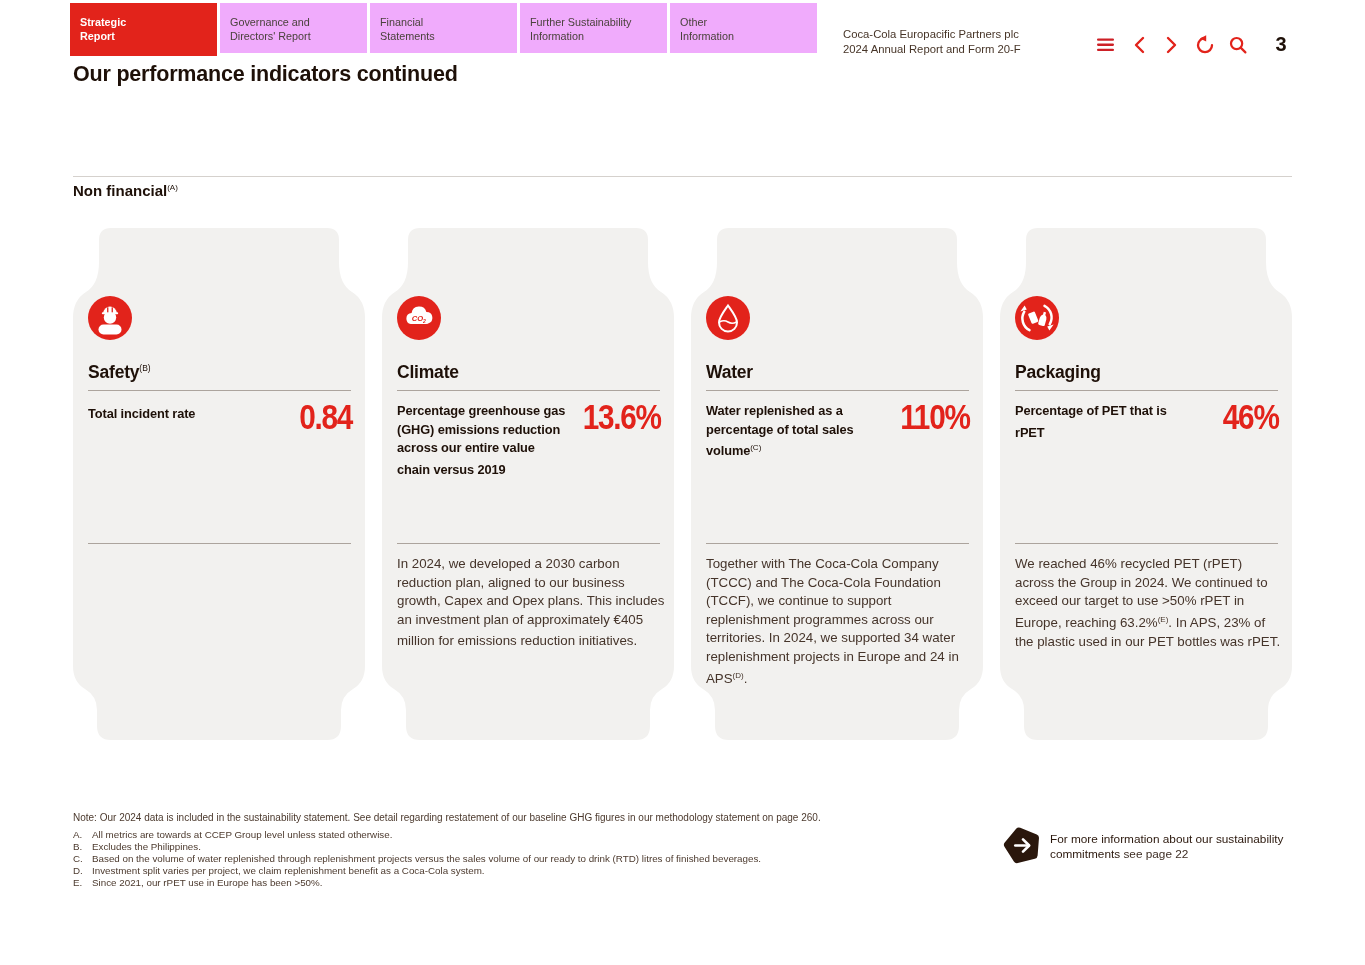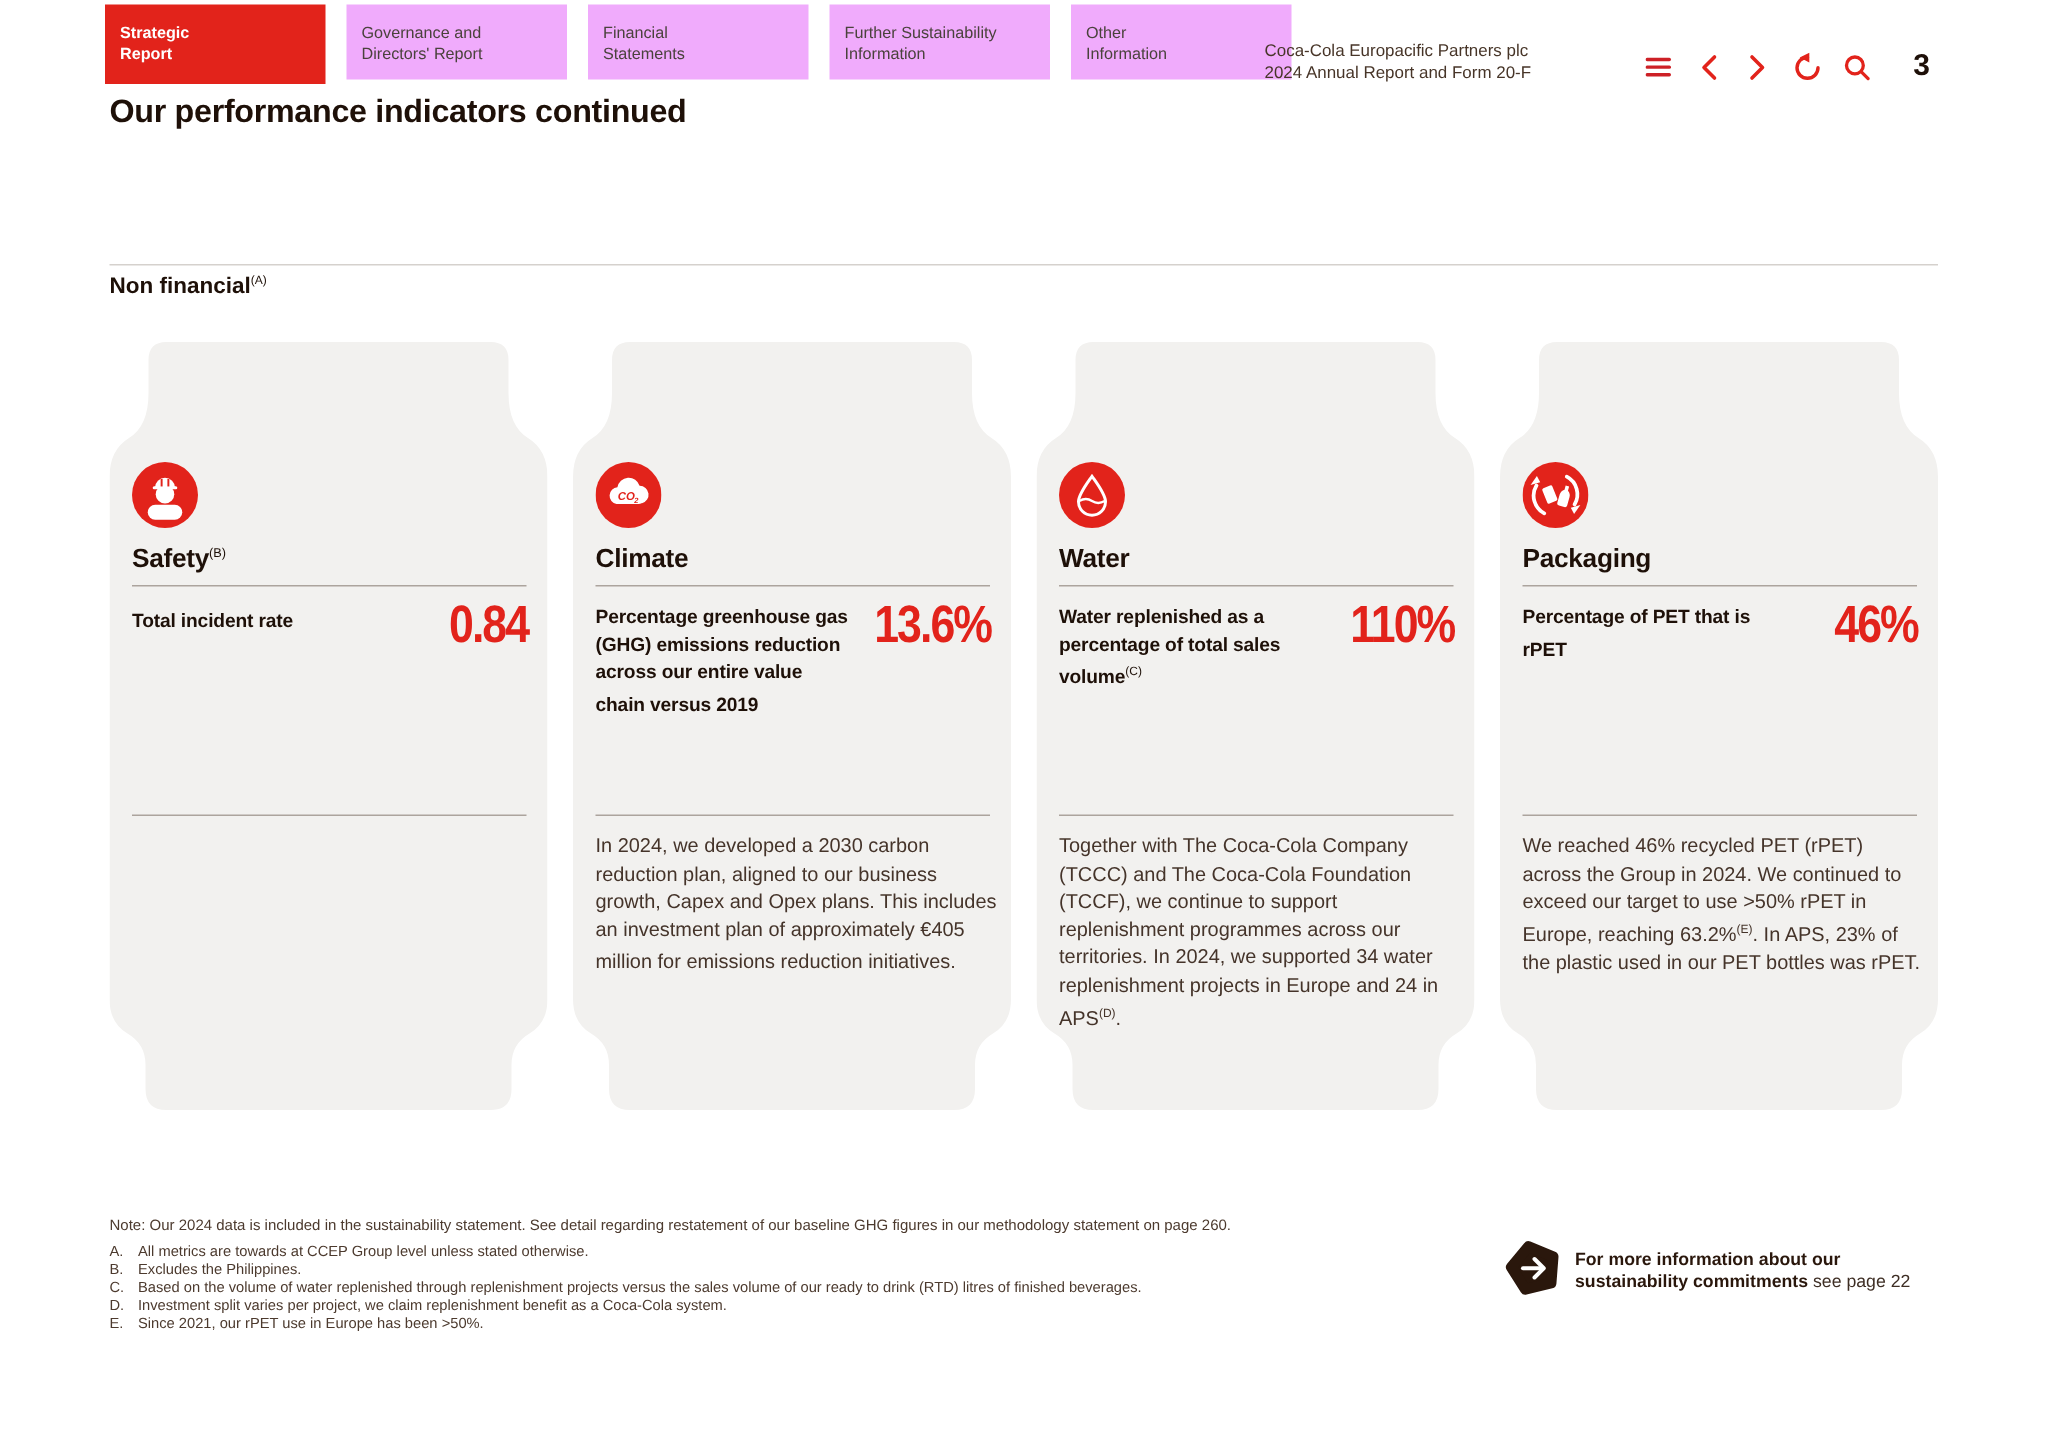--- a/index.html
+++ b/index.html
@@ -1,21 +1,21 @@
 <!DOCTYPE html>
 <html><head>
 <meta charset="utf-8">
 <style>
   * { margin:0; padding:0; box-sizing:border-box; }
   html,body { background:#ffffff; }
   body { font-family:"Liberation Sans", sans-serif; color:#1E1008; }
   #page { position:relative; width:1365px; height:965px; background:#fff; overflow:hidden; }
 
   
-  .tabs { position:absolute; left:70px; top:3px; display:flex; gap:14px; }
+  .tabs { position:absolute; left:70px; top:3px; display:flex; gap:3px; }
   .tab { width:147px; height:50px; background:#f0abfc; color:#4A423C; font-size:10.8px;
          line-height:14px; padding:12px 0 0 10px; }
   .tab.active { background:#E2231B; color:#fff; font-weight:bold; height:53px; }
   .tab div { pointer-events:none; }
 
   .brand { position:absolute; left:843px; top:27px; font-size:11.3px; line-height:15px; color:#473528; }
 
   .nav-icons { position:absolute; left:1096px; top:35px; display:flex; align-items:center; gap:13px; }
   .nav-icons .icon-btn { width:20px; height:20px; display:flex; align-items:center; justify-content:center; cursor:pointer; }
 
@@ -28,21 +28,21 @@
   .section-rule { position:absolute; left:73px; top:176px; width:1219px; height:1px; background:#D5D1CD; }
   .section-head { position:absolute; left:73px; top:182px; font-size:15px; font-weight:800; }
   .section-head sup, sup { font-size:8px; font-weight:normal; vertical-align:super; letter-spacing:0; }
 
   
   .cards { position:absolute; left:73px; top:228px; width:1219px; height:512px;
            display:grid; grid-template-columns:repeat(4, 1fr); gap:17px; }
   .card { position:relative; height:512px; }
   .jar { position:absolute; left:0; top:0; width:100%; height:100%; }
   .card-inner { position:absolute; inset:0; }
-  .badge { position:absolute; left:15px; top:80px; width:44px; height:44px;font-style:italic; }
+  .badge { position:absolute; left:15px; top:68px; width:44px; height:44px;font-style:italic; }
   .card-title { position:absolute; left:15px; top:134px; font-size:17.5px; font-weight:800; letter-spacing:-0.2px; }
   .card-title sup { font-size:8.5px; }
   .rule { position:absolute; left:15px; right:14px; height:1px; background:#ACA49D; }
   .r1 { top:162px; }
   .r2 { top:315px; }
   .metric { position:absolute; left:15px; top:174px; width:172px; font-size:12.8px; line-height:18.5px; }
   .m-strong { font-weight:700; letter-spacing:-0.1px;text-align:center; }
   .m-normal { font-weight:400; color:#3E2E24; }
   .value { position:absolute; right:13px; top:169px; font-size:35px; font-weight:800; color:#E2231B;
            letter-spacing:-1.5px; transform:scaleX(0.85); transform-origin:top right; white-space:nowrap; }
@@ -51,21 +51,21 @@
   
   .note { position:absolute; left:73px; top:812px; width:810px; font-size:10px; color:#4C3A2E; }
   .footnotes { position:absolute; left:73px; top:829px; width:810px; font-size:9.8px; color:#4C3A2E; }
   .fn-row { display:flex; line-height:12.1px; }
   .fn-letter { width:19px; flex:none; }
 
   
   .more-info { position:absolute; left:1003px; top:826px; display:flex; cursor:pointer; }
   .mi-badge { width:39px; height:39px; flex:none; }
   .mi-text { margin-left:8px; margin-top:6px; width:238px; font-size:11.8px; line-height:14.8px; color:#3E2E24; }
-  .mi-text .mi-strong { font-weight:700; color:#2A170C; }
+  .mi-text .mi-strong { font-weight:400; color:#2A170C; }
 </style>
 </head>
 <body>
 
 <div id="page">
 
   <nav class="tabs">
     <div class="tab active">
       <div>Strategic</div>
       <div>Report</div>

